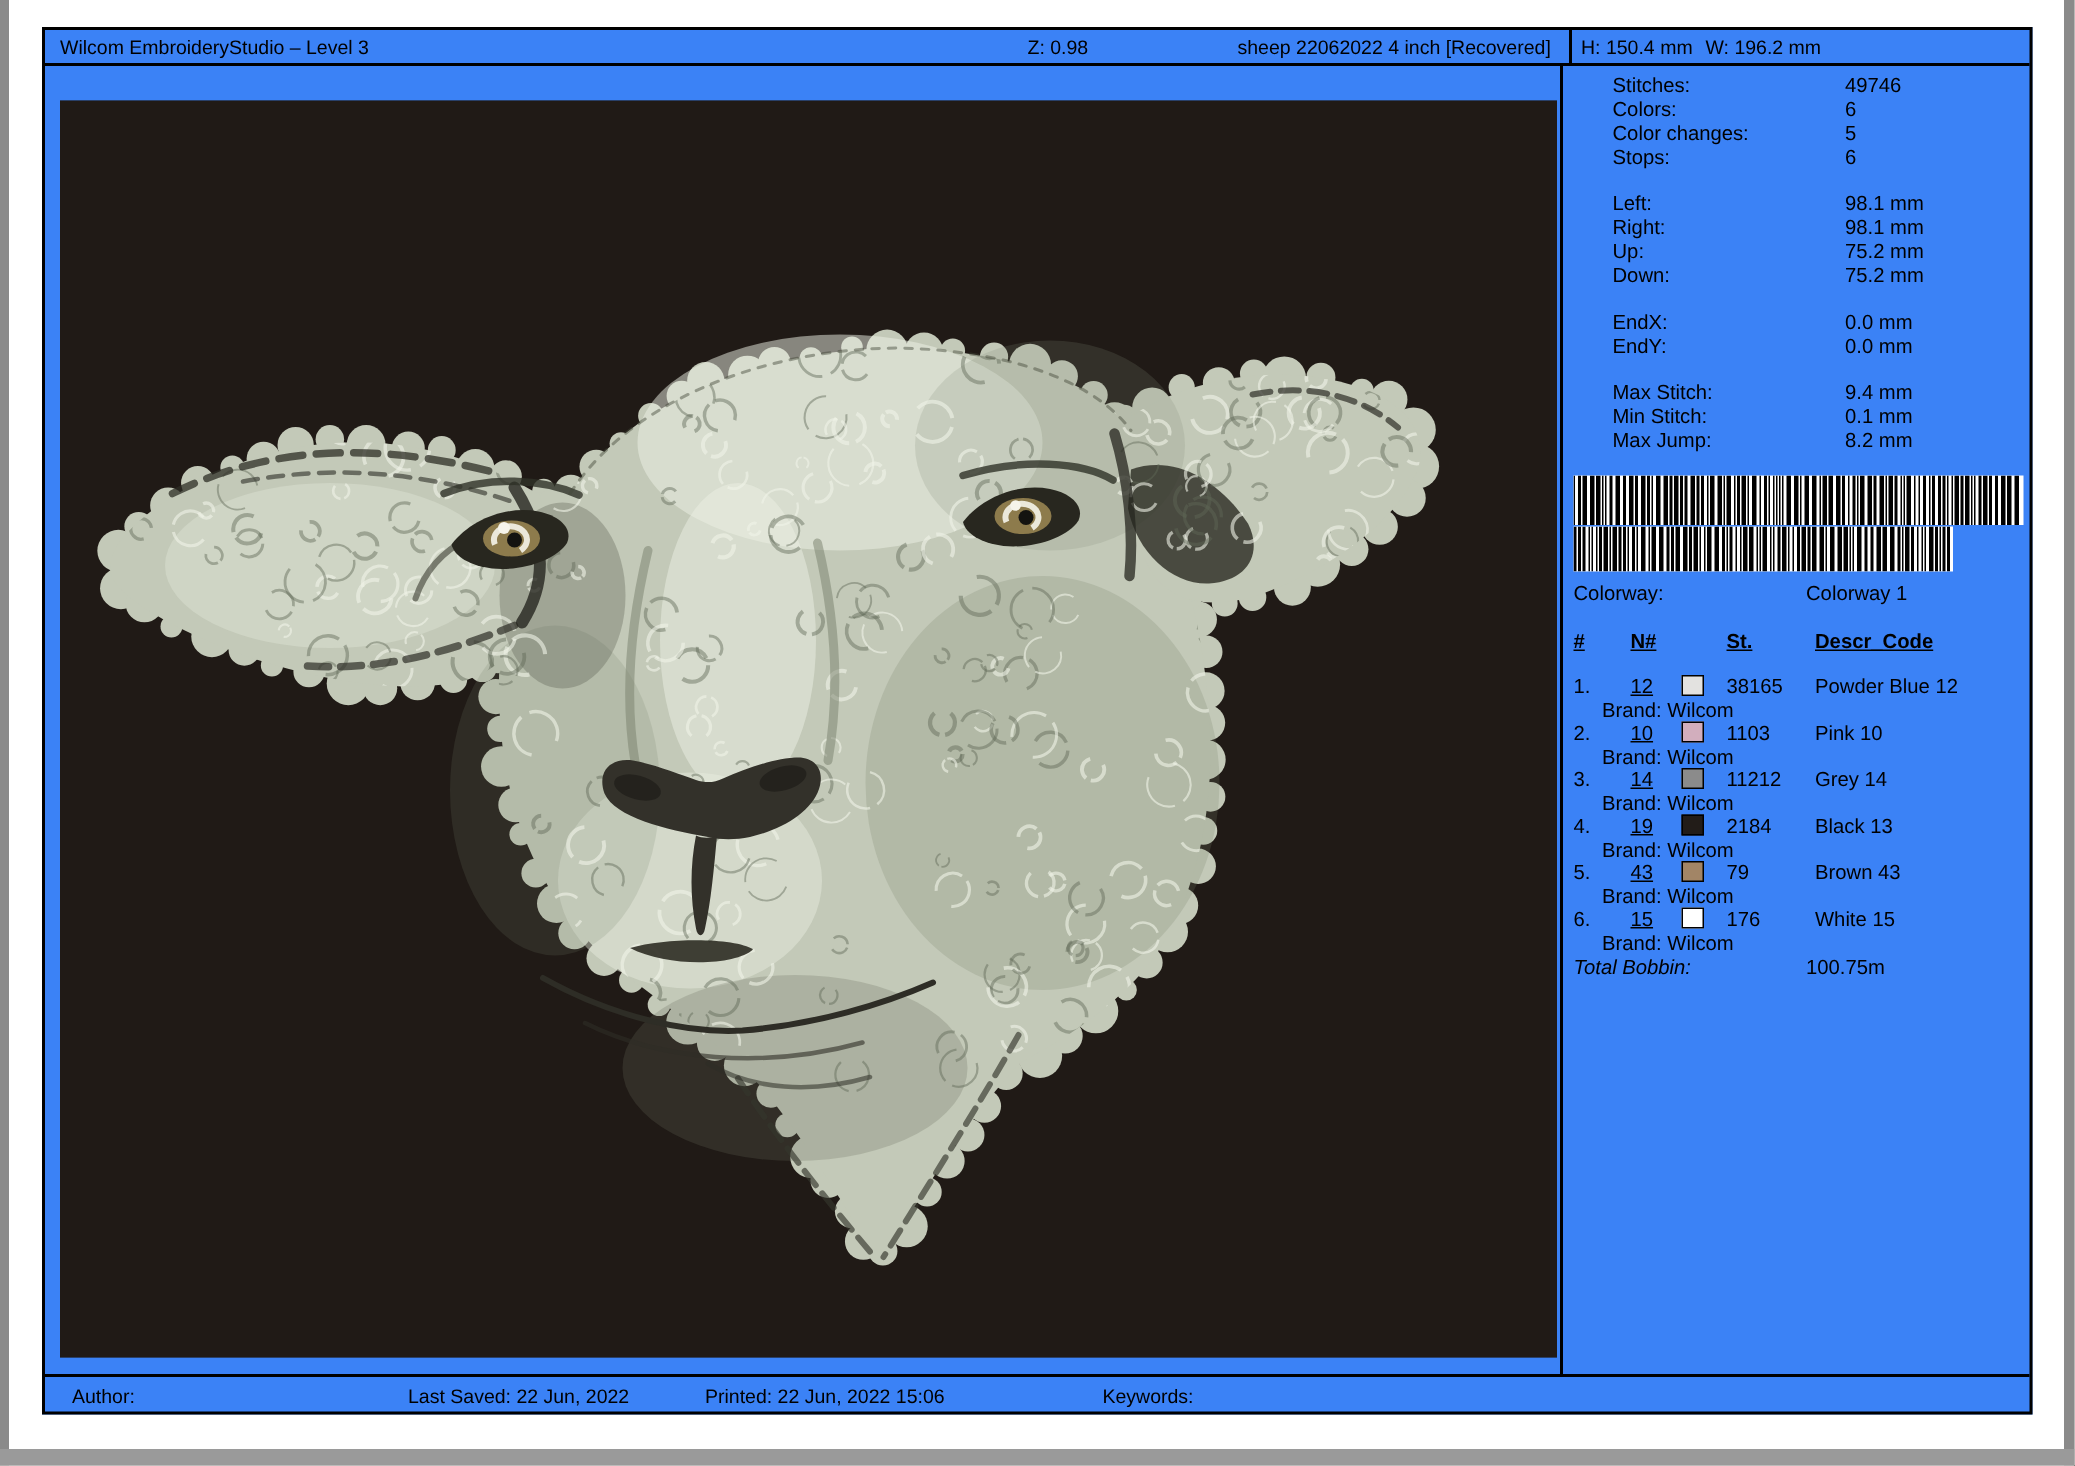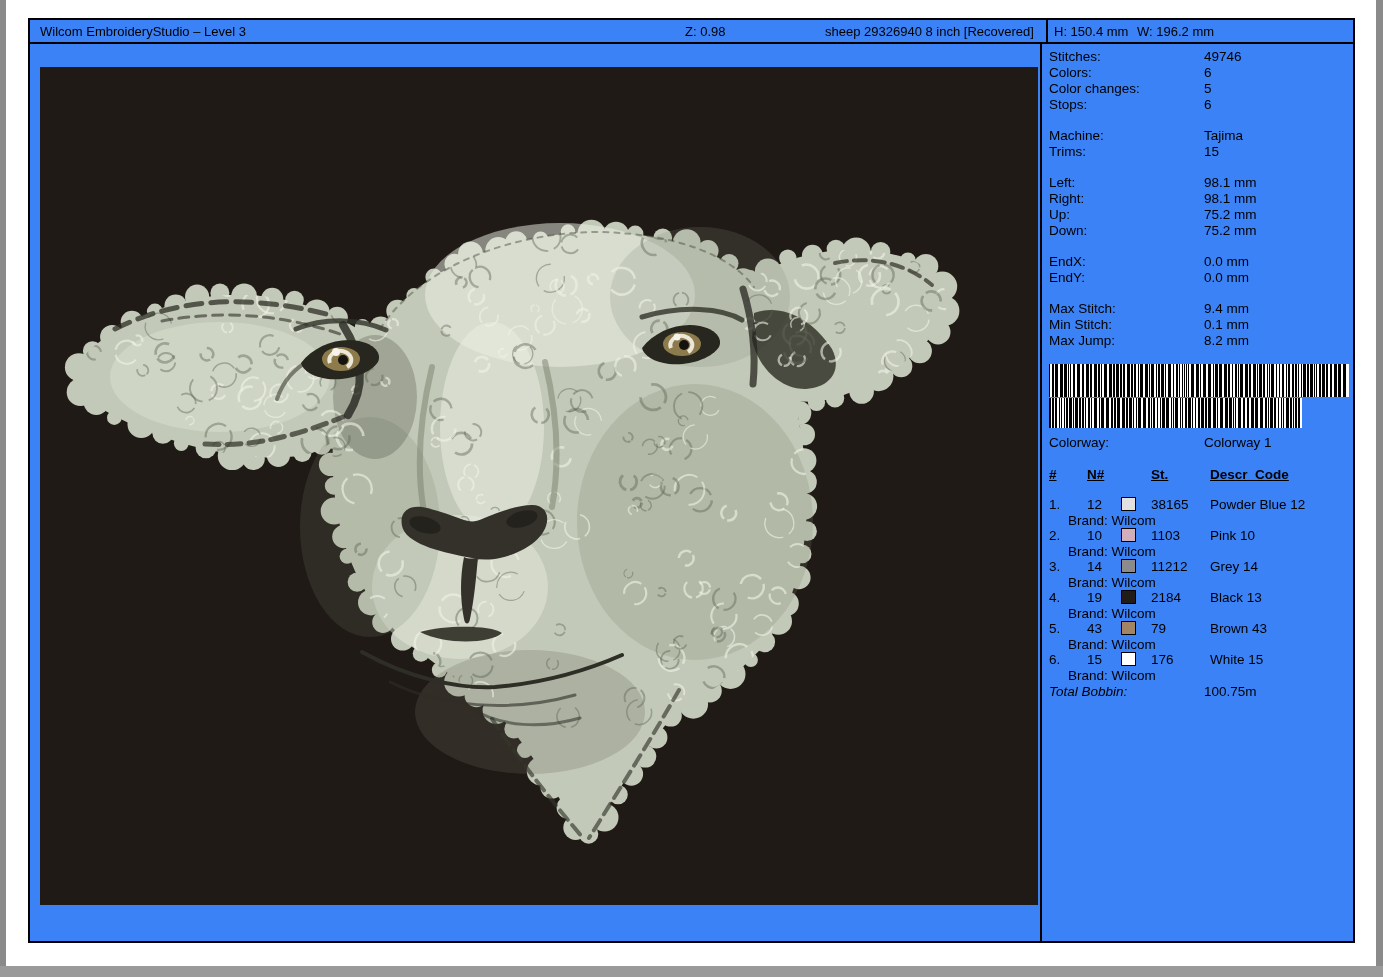--- a/index.html
+++ b/index.html
@@ -27,38 +27,38 @@
   .t-div   { position:absolute; left:1016px; top:0; width:0; height:100%; border-left:2px solid #000; }
 
   .main { flex:1; display:flex; min-height:0; }
   .canvas-cell { width:1018px; position:relative; }
   .design-canvas { position:absolute; left:10px; top:23px; width:998px; height:838px;
                    background:var(--bg,#201a16); }
   .design-canvas svg { display:block; width:100%; height:100%; }
 
   .info-panel { flex:1; border-left:2px solid #000; padding:5px 4px 0 7px;
                 font-size:13.5px; line-height:16px; }
-  .stat-group { margin-bottom:15px; }
+  .stat-group { margin-bottom:15px;margin-left:26px; }
   .stat-row .lab { display:inline-block; width:155px; }
   .stat-row .val { display:inline-block; }
 
   .barcode { margin-top:3px; }
   .bc-row { font-size:0; white-space:nowrap; overflow:hidden; background:#fff; }
   .bc-row1 { width:300px; height:33px; }
   .bc-row2 { width:253px; height:30px; margin-top:1px; }
   .bc-row span { display:inline-block; height:100%; background:#000; vertical-align:top; }
 
   .colorway-row { margin-top:7px; }
   .colorway-row .lab { display:inline-block; width:155px; }
 
   .ctable { margin-top:16px; }
   .chead { font-weight:bold; margin-bottom:14px; }
   .chead span { text-decoration:underline; }
   .col-num  { display:inline-block; width:38px; }
-  .col-n    { display:inline-block; width:34px; }
+  .col-n    { display:inline-block; width:34px;text-decoration:underline; }
   .col-sw   { display:inline-block; width:30px; }
   .col-st   { display:inline-block; width:50px; }
   .col-desc { display:inline-block; padding-left:9px; }
   .crow { height:16px; }
   .crow .swatch { display:inline-block; width:15px; height:14px; border:1px solid #000;
                   vertical-align:-2px; }
   .brand { height:15px; padding-left:19px; }
   .total-row { margin-top:1px; }
   .total-row .lab { display:inline-block; width:155px;font-style:italic; }
 
@@ -74,21 +74,21 @@
 
 <div class="edge edge-left"></div>
 <div class="edge edge-right"></div>
 <div class="edge edge-bottom"></div>
 
 <div class="page">
 
   <div class="topbar">
     <span class="t-app">Wilcom EmbroideryStudio – Level 3</span>
     <span class="t-zoom">Z: 0.98</span>
-    <span class="t-doc">sheep 29326940 8 inch [Recovered]</span>
+    <span class="t-doc">sheep 22062022 4 inch [Recovered]</span>
     <div class="t-div"></div>
     <span class="t-h">H: 150.4 mm</span>
     <span class="t-w">W: 196.2 mm</span>
   </div>
 
   <div class="main">
 
     <div class="canvas-cell">
       <div class="design-canvas">
         <svg id="sheep-svg" viewBox="0 0 998 838">
@@ -553,24 +553,20 @@
 
     <div class="info-panel">
 
       <div class="stat-group">
         <div class="stat-row"><span class="lab">Stitches:</span><span class="val">49746</span></div>
         <div class="stat-row"><span class="lab">Colors:</span><span class="val">6</span></div>
         <div class="stat-row"><span class="lab">Color changes:</span><span class="val">5</span></div>
         <div class="stat-row"><span class="lab">Stops:</span><span class="val">6</span></div>
       </div>
 
-      <div class="stat-group">
-        <div class="stat-row"><span class="lab">Machine:</span><span class="val">Tajima</span></div>
-        <div class="stat-row"><span class="lab">Trims:</span><span class="val">15</span></div>
-      </div>
 
       <div class="stat-group">
         <div class="stat-row"><span class="lab">Left:</span><span class="val">98.1 mm</span></div>
         <div class="stat-row"><span class="lab">Right:</span><span class="val">98.1 mm</span></div>
         <div class="stat-row"><span class="lab">Up:</span><span class="val">75.2 mm</span></div>
         <div class="stat-row"><span class="lab">Down:</span><span class="val">75.2 mm</span></div>
       </div>
 
       <div class="stat-group">
         <div class="stat-row"><span class="lab">EndX:</span><span class="val">0.0 mm</span></div>
@@ -627,13 +623,19 @@
         </div>
         <div class="brand">Brand: Wilcom</div>
 
         <div class="total-row">
           <span class="lab">Total Bobbin:</span><span>100.75m</span>
         </div>
       </div>
     </div>
   </div>
 
+  <div class="bottombar">
+    <span class="f-author">Author:</span>
+    <span class="f-saved">Last Saved: 22 Jun, 2022</span>
+    <span class="f-printed">Printed: 22 Jun, 2022 15:06</span>
+    <span class="f-keywords">Keywords:</span>
+  </div>
 </div>
 
 </body></html>

